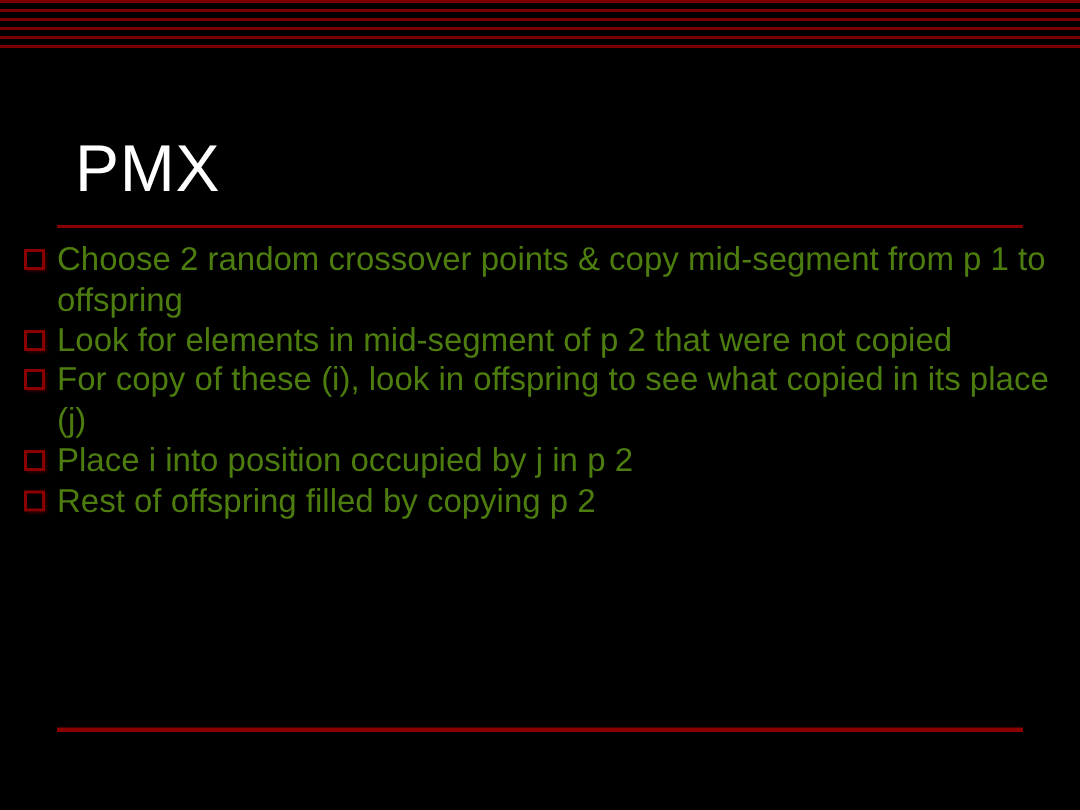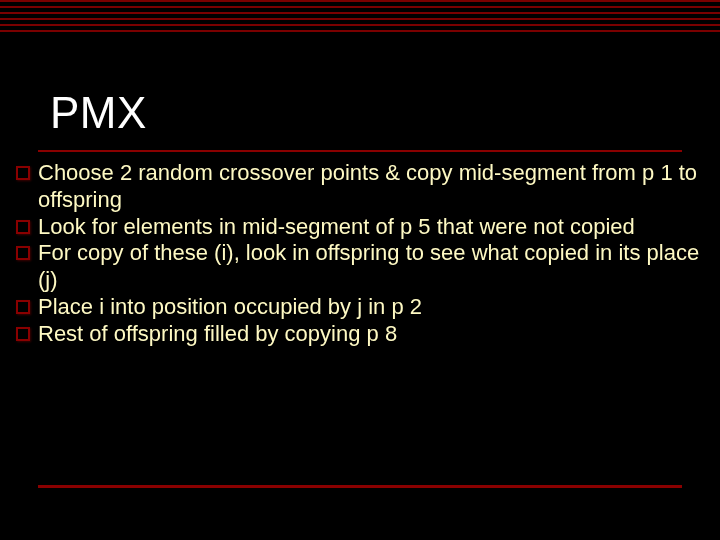--- a/index.html
+++ b/index.html
@@ -47,21 +47,21 @@
     left: 38px;
     width: 644px;
     height: 2px;
     background: #8a0000;
   }
   .bullets {
     position: absolute;
     top: 160px;
     left: 16px;
     width: 690px;
-    color: #fef9c3;
+    color: #4d7c0f;
     font-size: 22px;
     line-height: 1.22;
   }
   .bullet {
     display: flex;
     align-items: flex-start;
     margin-bottom: 0px;
   }
   .bullet-marker {
     flex: 0 0 auto;
@@ -95,30 +95,30 @@
 
   <div class="underline"></div>
 
   <div class="bullets">
     <div class="bullet">
       <div class="bullet-marker"></div>
       <div class="bullet-text">Choose 2 random crossover points &amp; copy mid-segment from p 1 to offspring</div>
     </div>
     <div class="bullet">
       <div class="bullet-marker"></div>
-      <div class="bullet-text">Look for elements in mid-segment of p 5 that were not copied</div>
+      <div class="bullet-text">Look for elements in mid-segment of p 2 that were not copied</div>
     </div>
     <div class="bullet">
       <div class="bullet-marker"></div>
       <div class="bullet-text">For copy of these (i), look in offspring to see what copied in its place (j)</div>
     </div>
     <div class="bullet">
       <div class="bullet-marker"></div>
       <div class="bullet-text">Place i into position occupied by j in p 2</div>
     </div>
     <div class="bullet">
       <div class="bullet-marker"></div>
-      <div class="bullet-text">Rest of offspring filled by copying p 8</div>
+      <div class="bullet-text">Rest of offspring filled by copying p 2</div>
     </div>
   </div>
 
   <div class="bottom-bar"></div>
 </div>
 
 </body></html>

